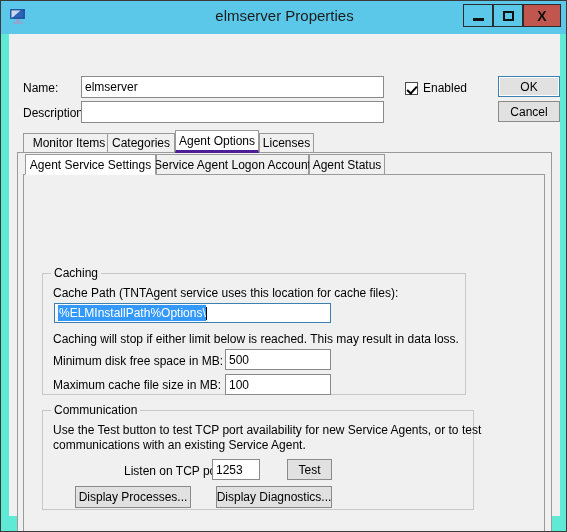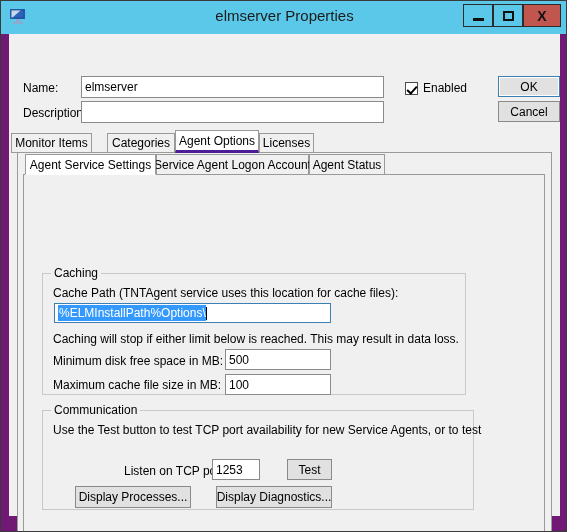--- a/index.html
+++ b/index.html
@@ -9,21 +9,21 @@
   }
   body {
     font-family: "Liberation Sans", sans-serif;
   }
 
   #window {
     position: relative;
     width: 567px;
     height: 532px;
     box-sizing: border-box;
-    background: #701a75;
+    background: #5eead4;
     border: 1px solid #3a3a3a;
     overflow: hidden;
   }
 
   
   #titlebar {
     position: absolute;
     left: 0; top: 0;
     width: 567px;
     height: 33px;
@@ -314,21 +314,21 @@
     <div id="enabled-wrap">
       <span id="enabled-box"></span>
       <span id="enabled-label">Enabled</span>
     </div>
 
     <div class="btn focus" id="ok-button">OK</div>
     <div class="btn" id="cancel-button">Cancel</div>
 
     <div id="outer-panel"></div>
 
-    <div class="otab" style="left:2px; top:99px; width:81px; height:20px;">Monitor Items</div>
+    <div class="otab" style="left:14px; top:99px; width:92px; height:20px;">Monitor Items</div>
     <div class="otab" style="left:98px; top:99px; width:68px; height:20px;">Categories</div>
     <div class="otab sel" style="left:166px; top:96px; width:84px; height:23px;">Agent Options</div>
     <div class="otab" style="left:250px; top:99px; width:55px; height:20px;">Licenses</div>
 
     <div id="inner-panel"></div>
 
     <div class="itab sel" style="left:16px; width:131px;">Agent Service Settings</div>
     <div class="itab" style="left:147px; width:153px;">Service Agent Logon Account</div>
     <div class="itab" style="left:300px; width:76px;">Agent Status</div>
 
@@ -346,20 +346,21 @@
     <div class="lbl" id="min-disk-label">Minimum disk free space in MB:</div>
     <div class="txtbox" id="min-disk-input">500</div>
 
     <div class="lbl" id="max-cache-label">Maximum cache file size in MB:</div>
     <div class="txtbox" id="max-cache-input">100</div>
 
     <div class="group" id="group-comm">
       <span class="group-title">Communication</span>
     </div>
     <div class="lbl" id="comm-desc-1">Use the Test button to test TCP port availability for new Service Agents, or to test</div>
+    <div class="lbl" id="comm-desc-2">communications with an existing Service Agent.</div>
 
     <div class="lbl" id="tcp-port-label">Listen on TCP port:</div>
     <div class="txtbox" id="tcp-port-input">1253</div>
     <div class="btn" id="test-button">Test</div>
 
     <div class="btn" id="display-processes-button">Display Processes...</div>
     <div class="btn" id="display-diagnostics-button">Display Diagnostics...</div>
 
   </div>
 </div>

